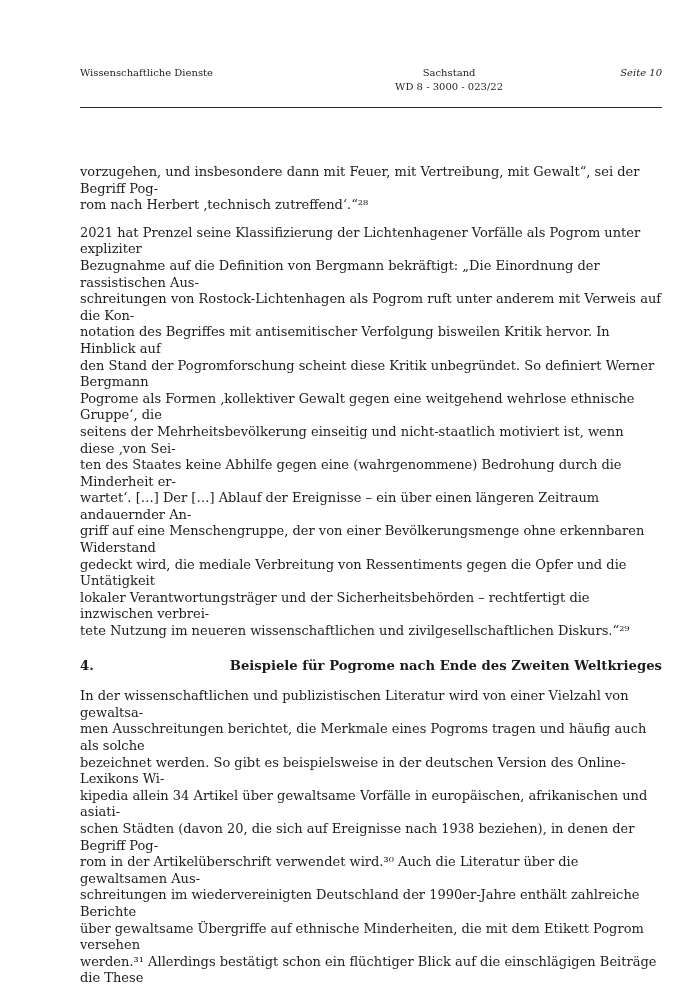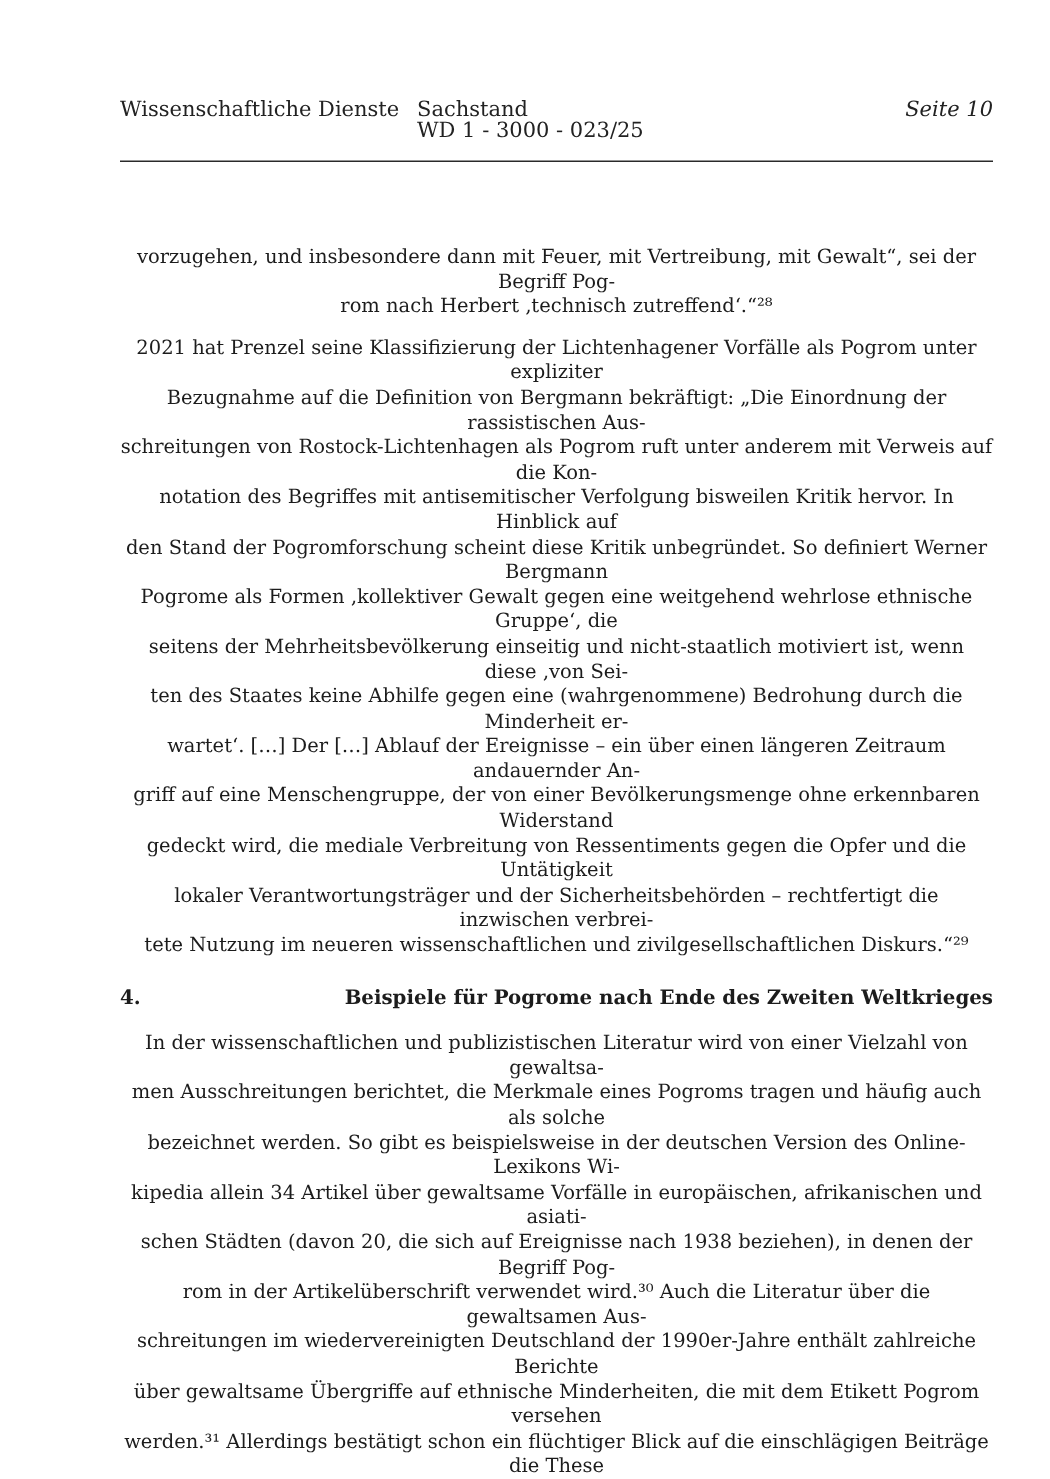--- a/index.html
+++ b/index.html
@@ -15,65 +15,65 @@
   .page {
     position: absolute;
     left: 0; top: 0;
     width: 700px; height: 986px;
     padding: 66px 38px 0 80px;
   }
   
   .header {
     display: flex;
     align-items: flex-start;
-    font-size: 14px;
+    font-size: 10px;
     line-height: 14px;
     color: #222222;
+    gap: 24px;
   }
   .header-left  { flex: 0 0 198px; }
-  .header-center{ flex: 1 1 auto; }
+  .header-center{ flex: 1 1 auto; text-align: center; }
   .header-right { flex: 0 0 auto; text-align: right; font-style: italic; }
   .header-rule {
     border: none;
     border-top: 1px solid #2a2a2a;
     margin-top: 13px;
     width: 582px;
   }
   
   .doc-body {
     margin-top: 56px;
     width: 582px;
     font-size: 13px;
     line-height: 16.6px;
     text-align: left;
   }
   .para {
     white-space: pre-line;
     margin: 0 0 11px 0;
-    text-align: center;
   }
   .section-heading {
     display: flex;
     font-weight: bold;
     font-size: 13.2px;
     margin: 18px 0 14px 0;
   }
   .heading-number { flex: 0 0 37px; }
   .heading-label  { flex: 1 1 auto; text-align: right; }
 </style>
 </head>
 <body>
 
 <div class="page">
 
   <div class="header">
     <div class="header-left">Wissenschaftliche Dienste</div>
     <div class="header-center">
       <div>Sachstand</div>
-      <div>WD 1 - 3000 - 023/25</div>
+      <div>WD 8 - 3000 - 023/22</div>
     </div>
     <div class="header-right">Seite 10</div>
   </div>
   <hr class="header-rule">
 
   <div class="doc-body">
 
     <p class="para">vorzugehen, und insbesondere dann mit Feuer, mit Vertreibung, mit Gewalt“, sei der Begriff Pog-
 rom nach Herbert ‚technisch zutreffend‘.“²⁸</p>
 

